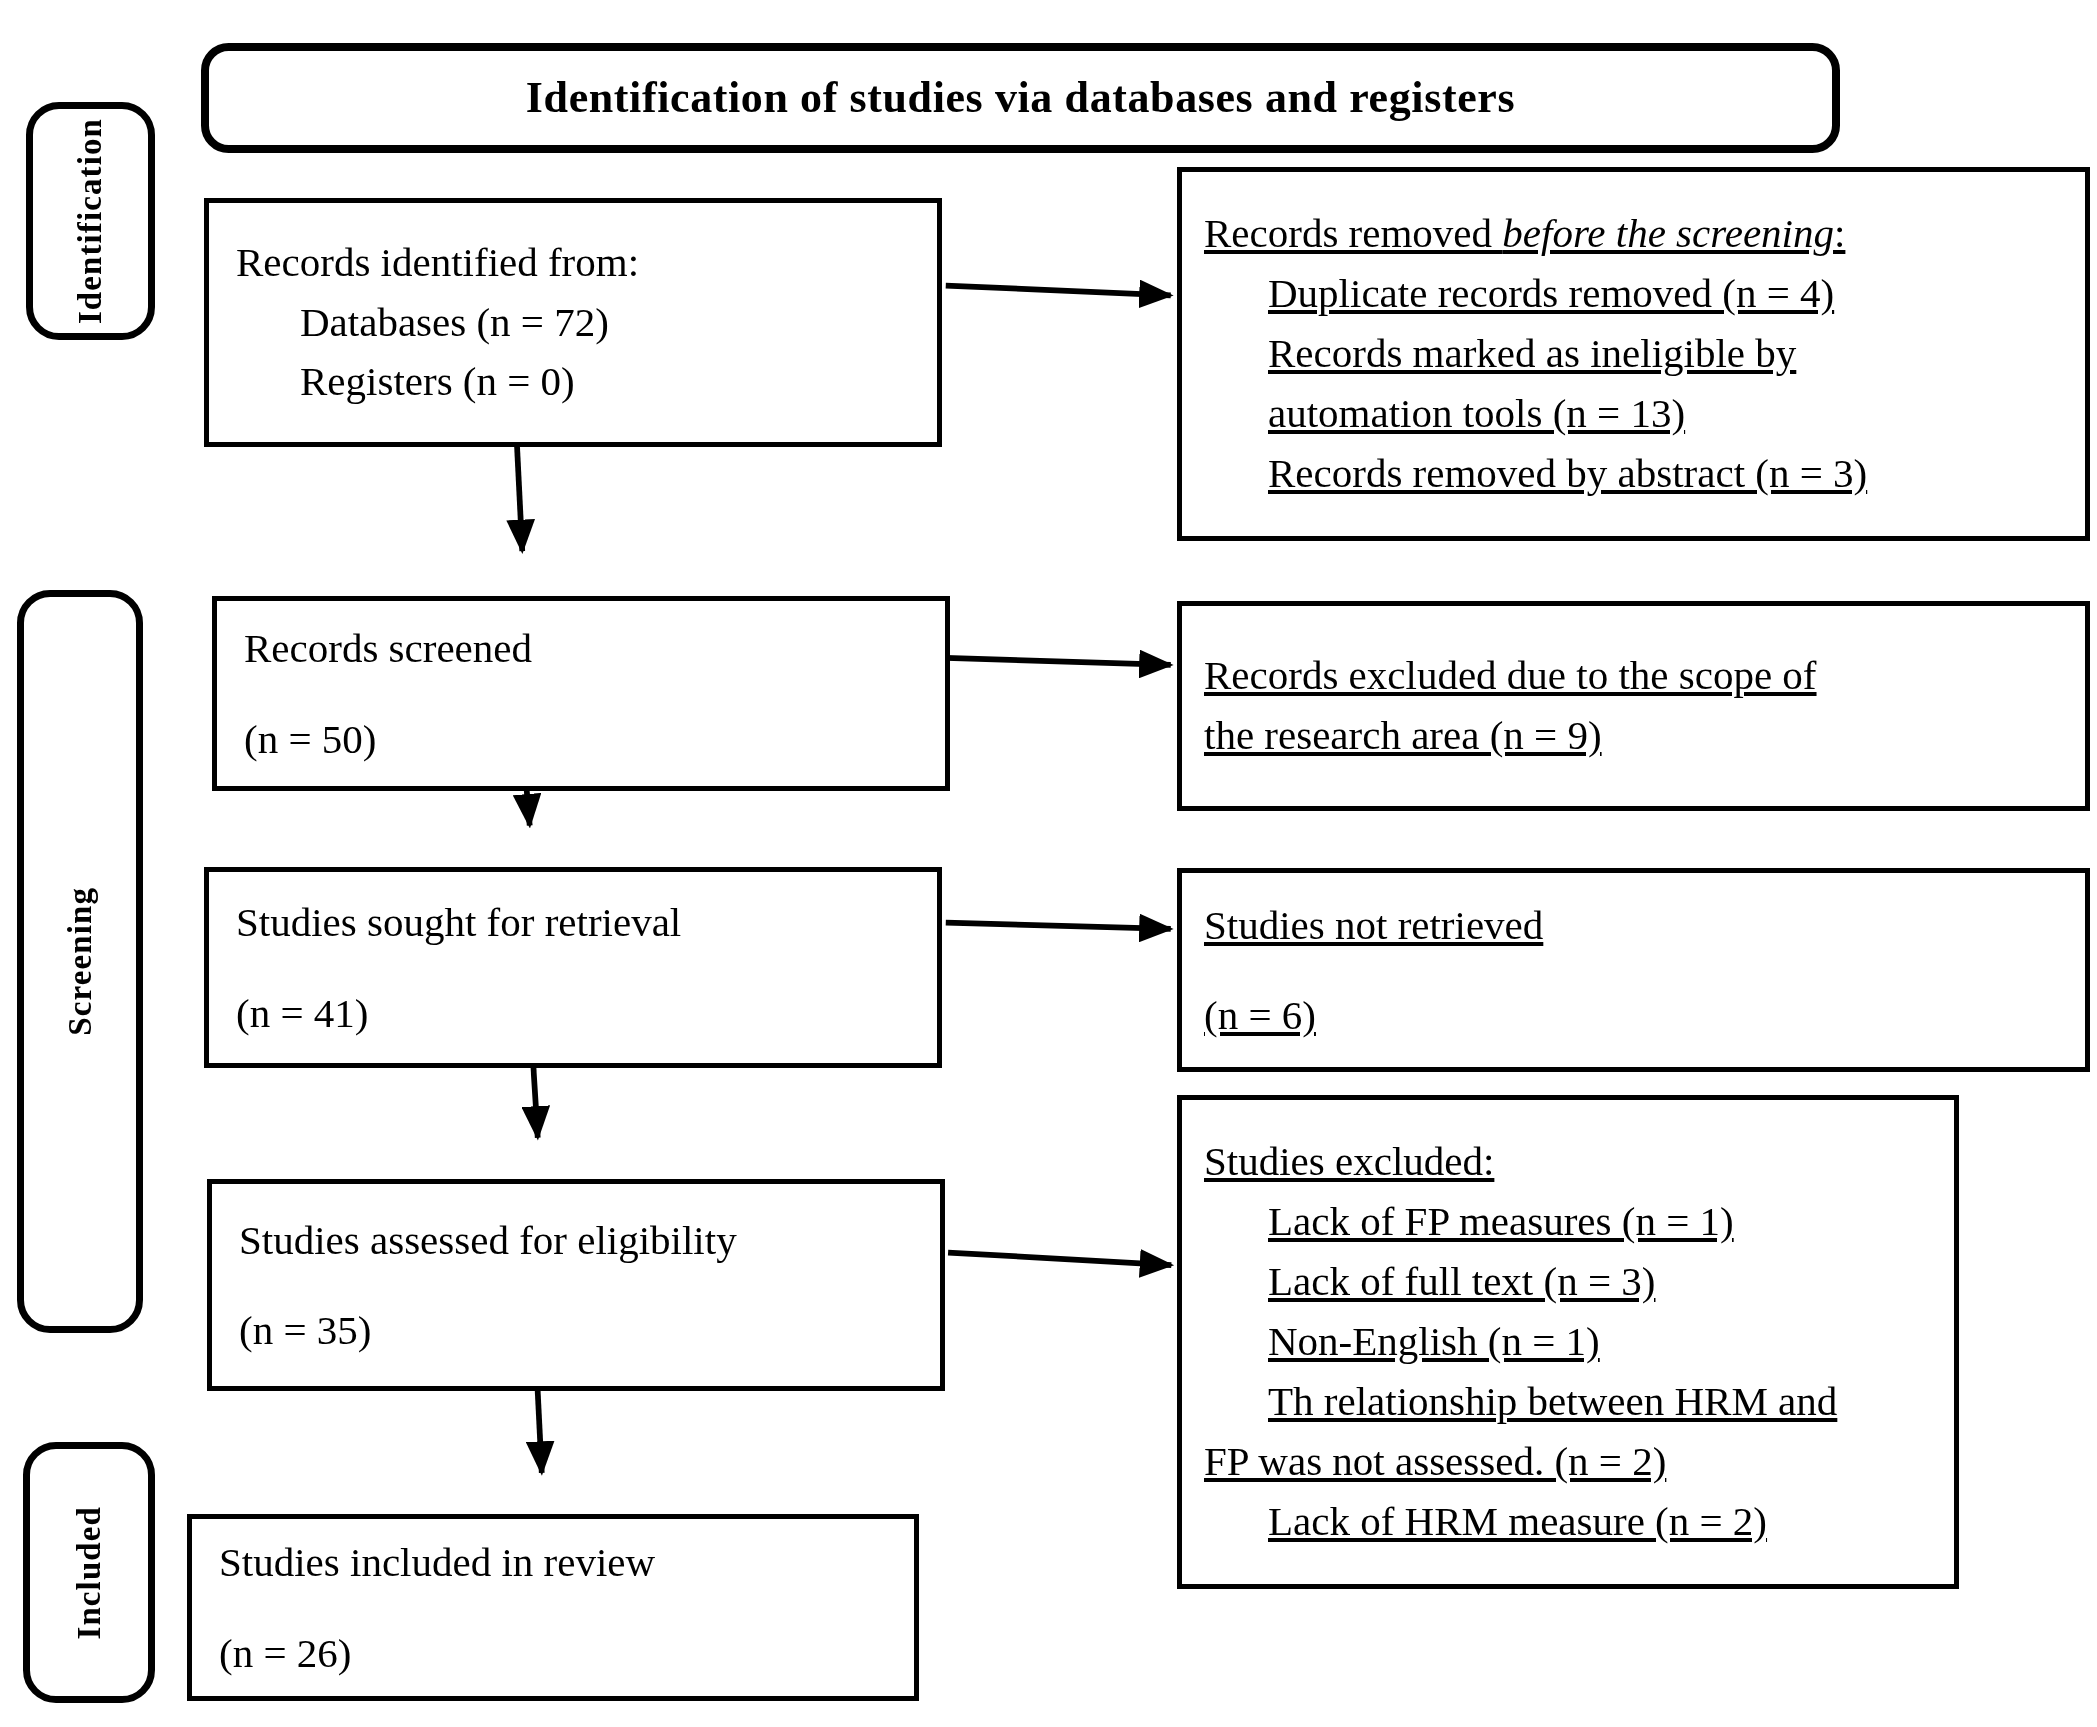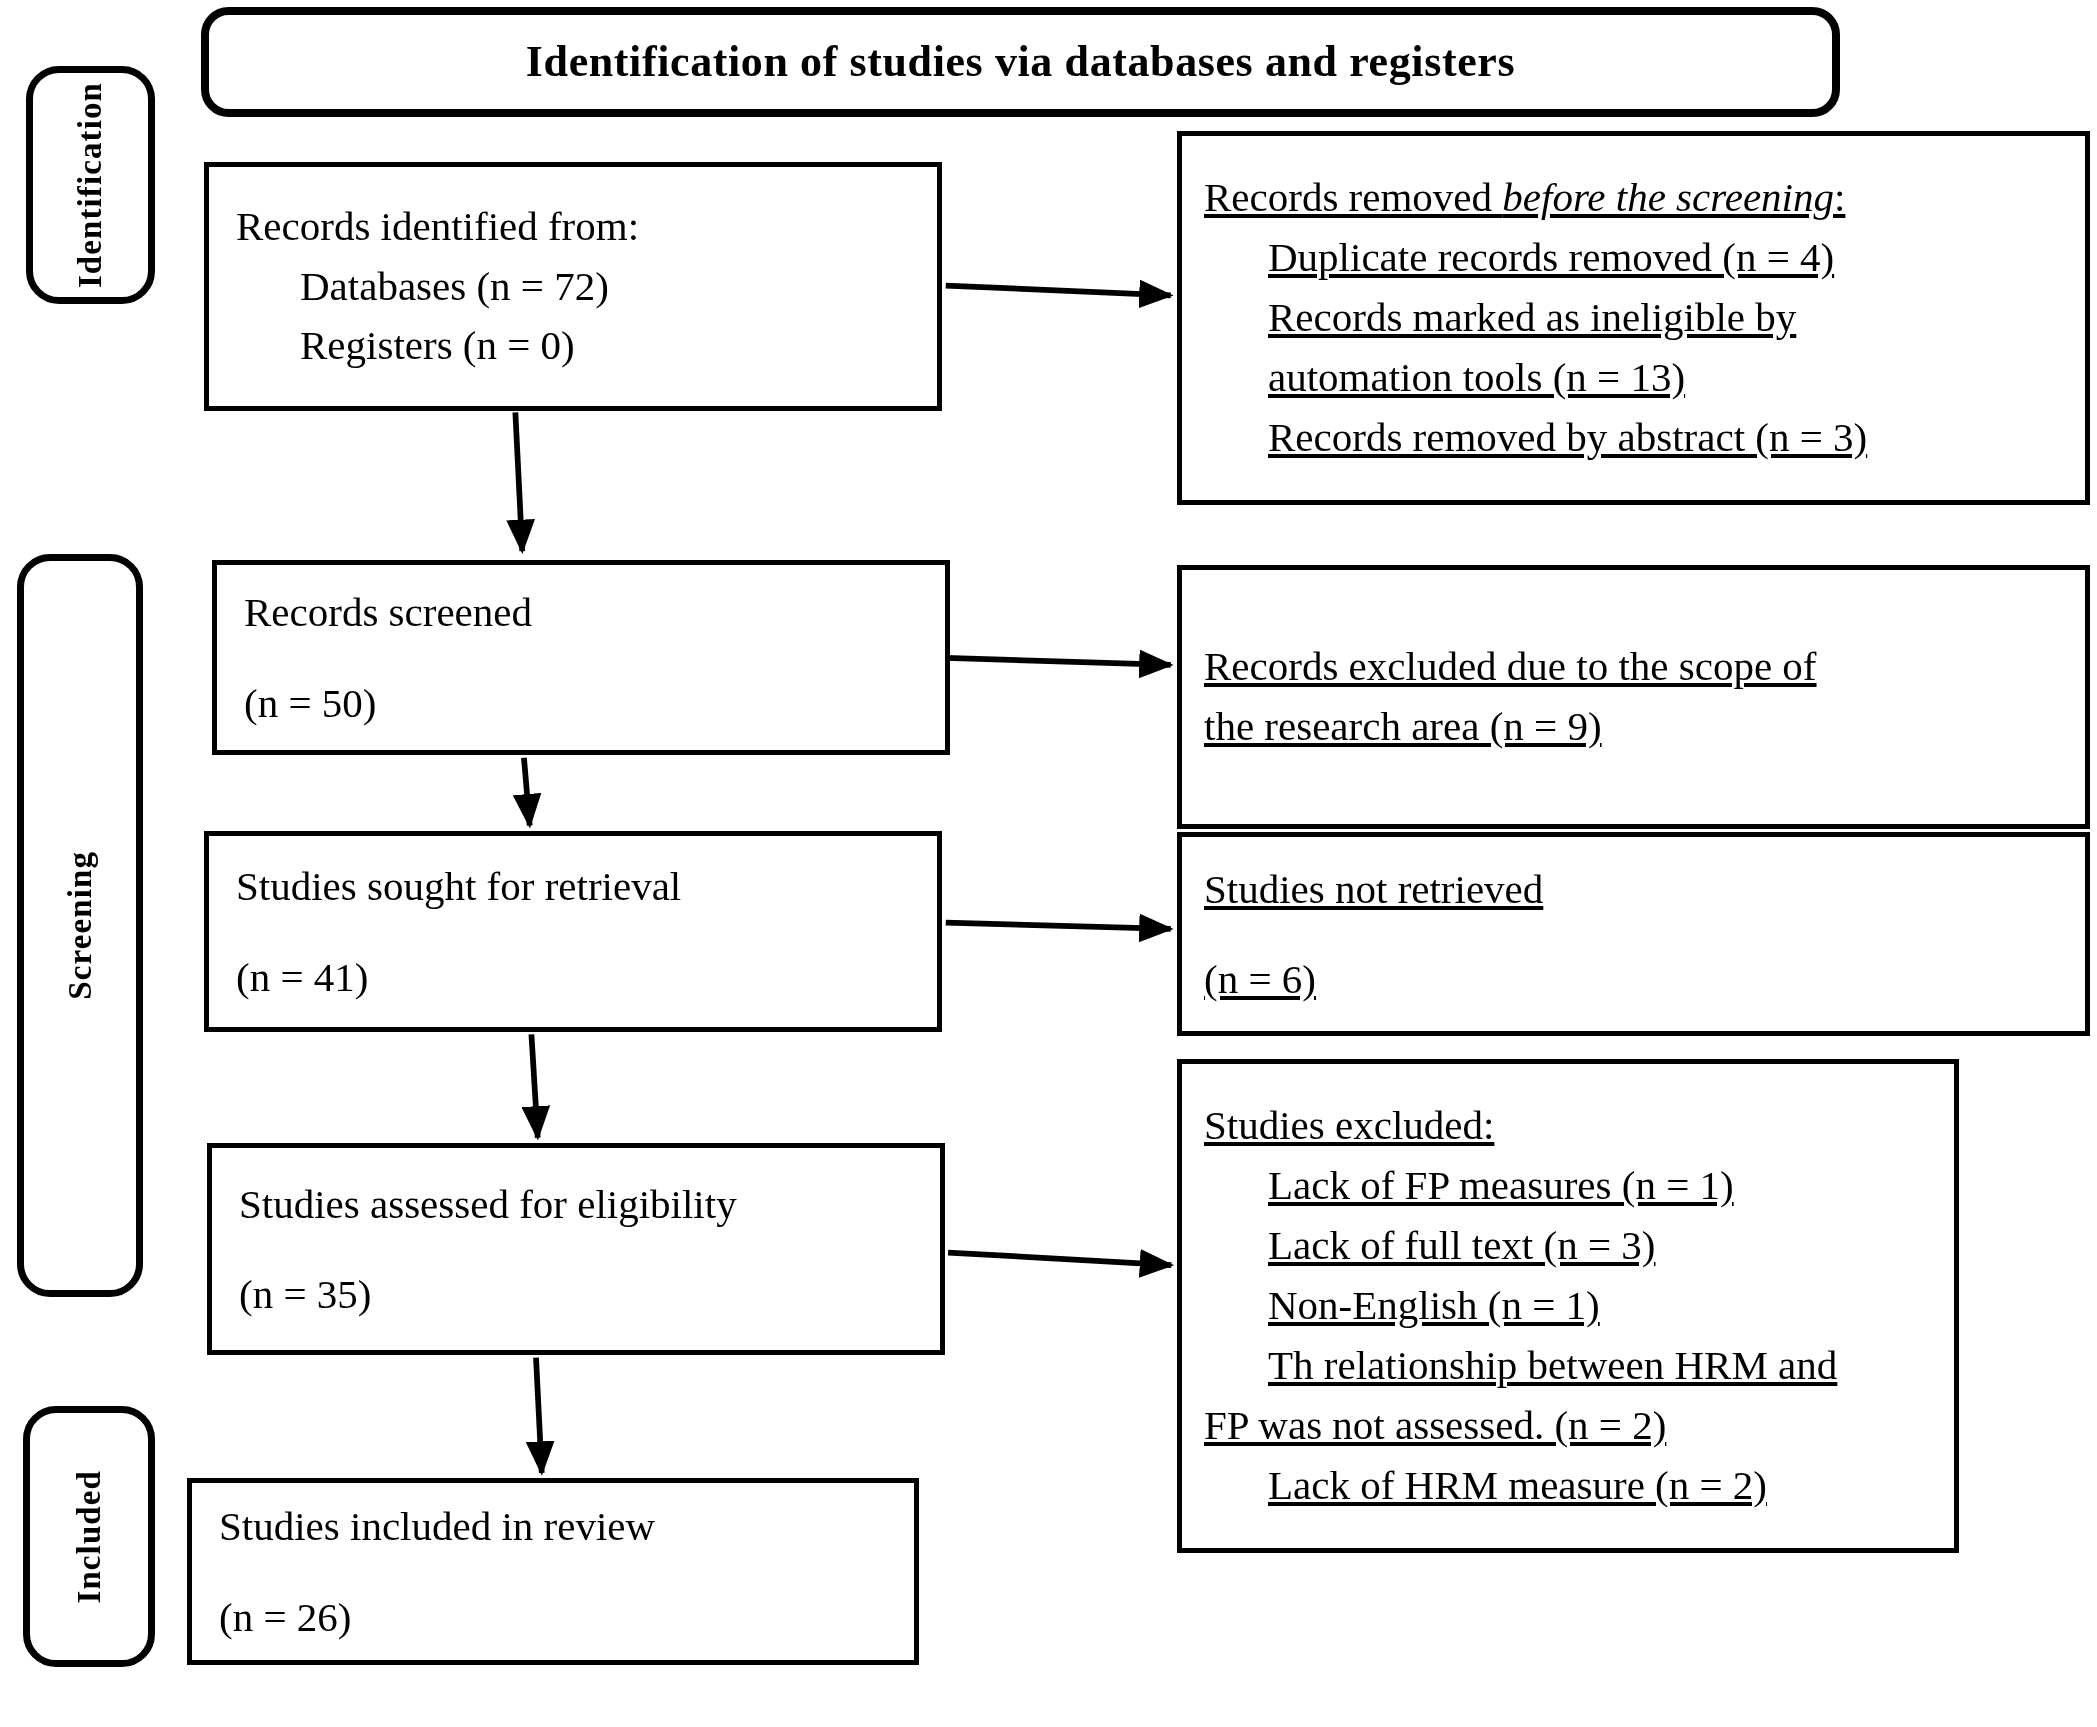--- a/index.html
+++ b/index.html
@@ -5,21 +5,21 @@
   html, body { margin: 0; padding: 0; background: #ffffff; }
   #canvas {
     position: relative;
     width: 2097px;
     height: 1728px;
     background: #ffffff;
     font-family: "Liberation Serif", "DejaVu Serif", serif;
     color: #000000;
     overflow: hidden;
   }
-  .abs { position: absolute; box-sizing: border-box; }
+  .abs { position: absolute; box-sizing: border-box; margin-top: 36px; }
   .title-box {
     left: 201px; top: 6.9px; width: 1639px; height: 110px;
     border: 8px solid #000; border-radius: 27.6px;
     display: flex; align-items: center; justify-content: center;
     background: #fff;
   }
   .title-text { font-size: 44px; font-weight: bold; letter-spacing: 0.6px; }
   .side-box {
     border: 7.5px solid #000; border-radius: 33px; background: #fff;
     display: flex; align-items: center; justify-content: center;
@@ -103,21 +103,21 @@
   </div>
 
   <div class="abs flow-box pad-r tight" style="left:1177px; top:131px; width:913px; height:374px;">
     <div class="line"><span>Records removed </span><em>before the screening</em><span>:</span></div>
     <div class="line indent">Duplicate records removed (n = 4)</div>
     <div class="line indent">Records marked as ineligible by</div>
     <div class="line indent">automation tools (n = 13)</div>
     <div class="line indent">Records removed by abstract (n = 3)</div>
   </div>
 
-  <div class="abs flow-box pad-r tight" style="left:1177px; top:565px; width:913px; height:264px;">
+  <div class="abs flow-box pad-r tight" style="left:1177px; top:565px; width:913px; height:210px;">
     <div class="line">Records excluded due to the scope of</div>
     <div class="line">the research area (n = 9)</div>
   </div>
 
   <div class="abs flow-box pad-r loose" style="left:1177px; top:832px; width:913px; height:204px;">
     <div class="line">Studies not retrieved</div>
     <div class="line">(n = 6)</div>
   </div>
 
   <div class="abs flow-box pad-r tight" style="left:1177px; top:1059px; width:782px; height:494px;">

